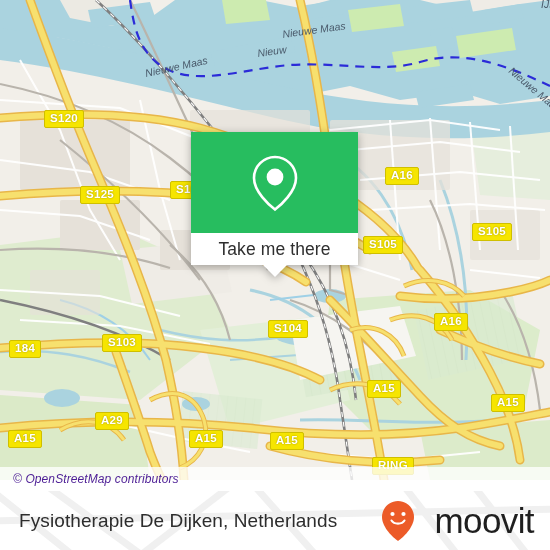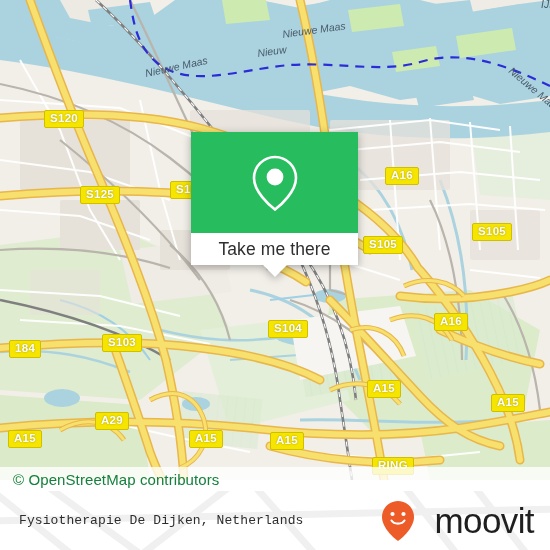--- a/index.html
+++ b/index.html
@@ -16,22 +16,23 @@
     background: #f2efe9; overflow: hidden;
   }
   #map svg { position: absolute; left: 0; top: 0; }
 
   
   #attribution {
     position: absolute; left: 0; top: 467px; width: 550px; height: 24px;
     background: rgba(255,255,255,0.78);
     display: flex; align-items: center;
     padding-left: 13px;
-    font-size: 15px; color: #15803d; letter-spacing: .1px;
+    font-size: 12px; color: #4c1d95; letter-spacing: .1px;
     z-index: 30;
+    font-style: italic;
   }
 
   
   #card {
     position: absolute; left: 191px; top: 125px; width: 167px;
     z-index: 40;
     filter: drop-shadow(0 2px 4px rgba(0,0,0,0.30));
     margin-top: 7px;
   }
   #card-green {
@@ -54,21 +55,21 @@
   
   #footer {
     position: absolute; left: 0; top: 491px; width: 550px; height: 59px;
     background: #ffffff; overflow: hidden;
     display: flex; align-items: center; justify-content: space-between;
     padding: 0 16px 0 19px;
   }
   #footer-watermark { position: absolute; left: 0; top: 0; opacity: 1; }
   #footer-title {
     position: relative; z-index: 2;
-    font-size: 13px; color: #2d2d2d; letter-spacing: .1px; white-space: nowrap; font-family: Liberation Mono, monospace;
+    font-size: 19px; color: #2d2d2d; letter-spacing: .1px; white-space: nowrap;
   }
   #brand { position: relative; z-index: 2; display: flex; align-items: center; gap: 20px; }
   #brand-word { font-size: 35px; color: #1f1f1f; letter-spacing: -.6px; line-height: 1; }
 </style>
 </head>
 <body>
 
 <div id="root">
 
   <div id="map">

